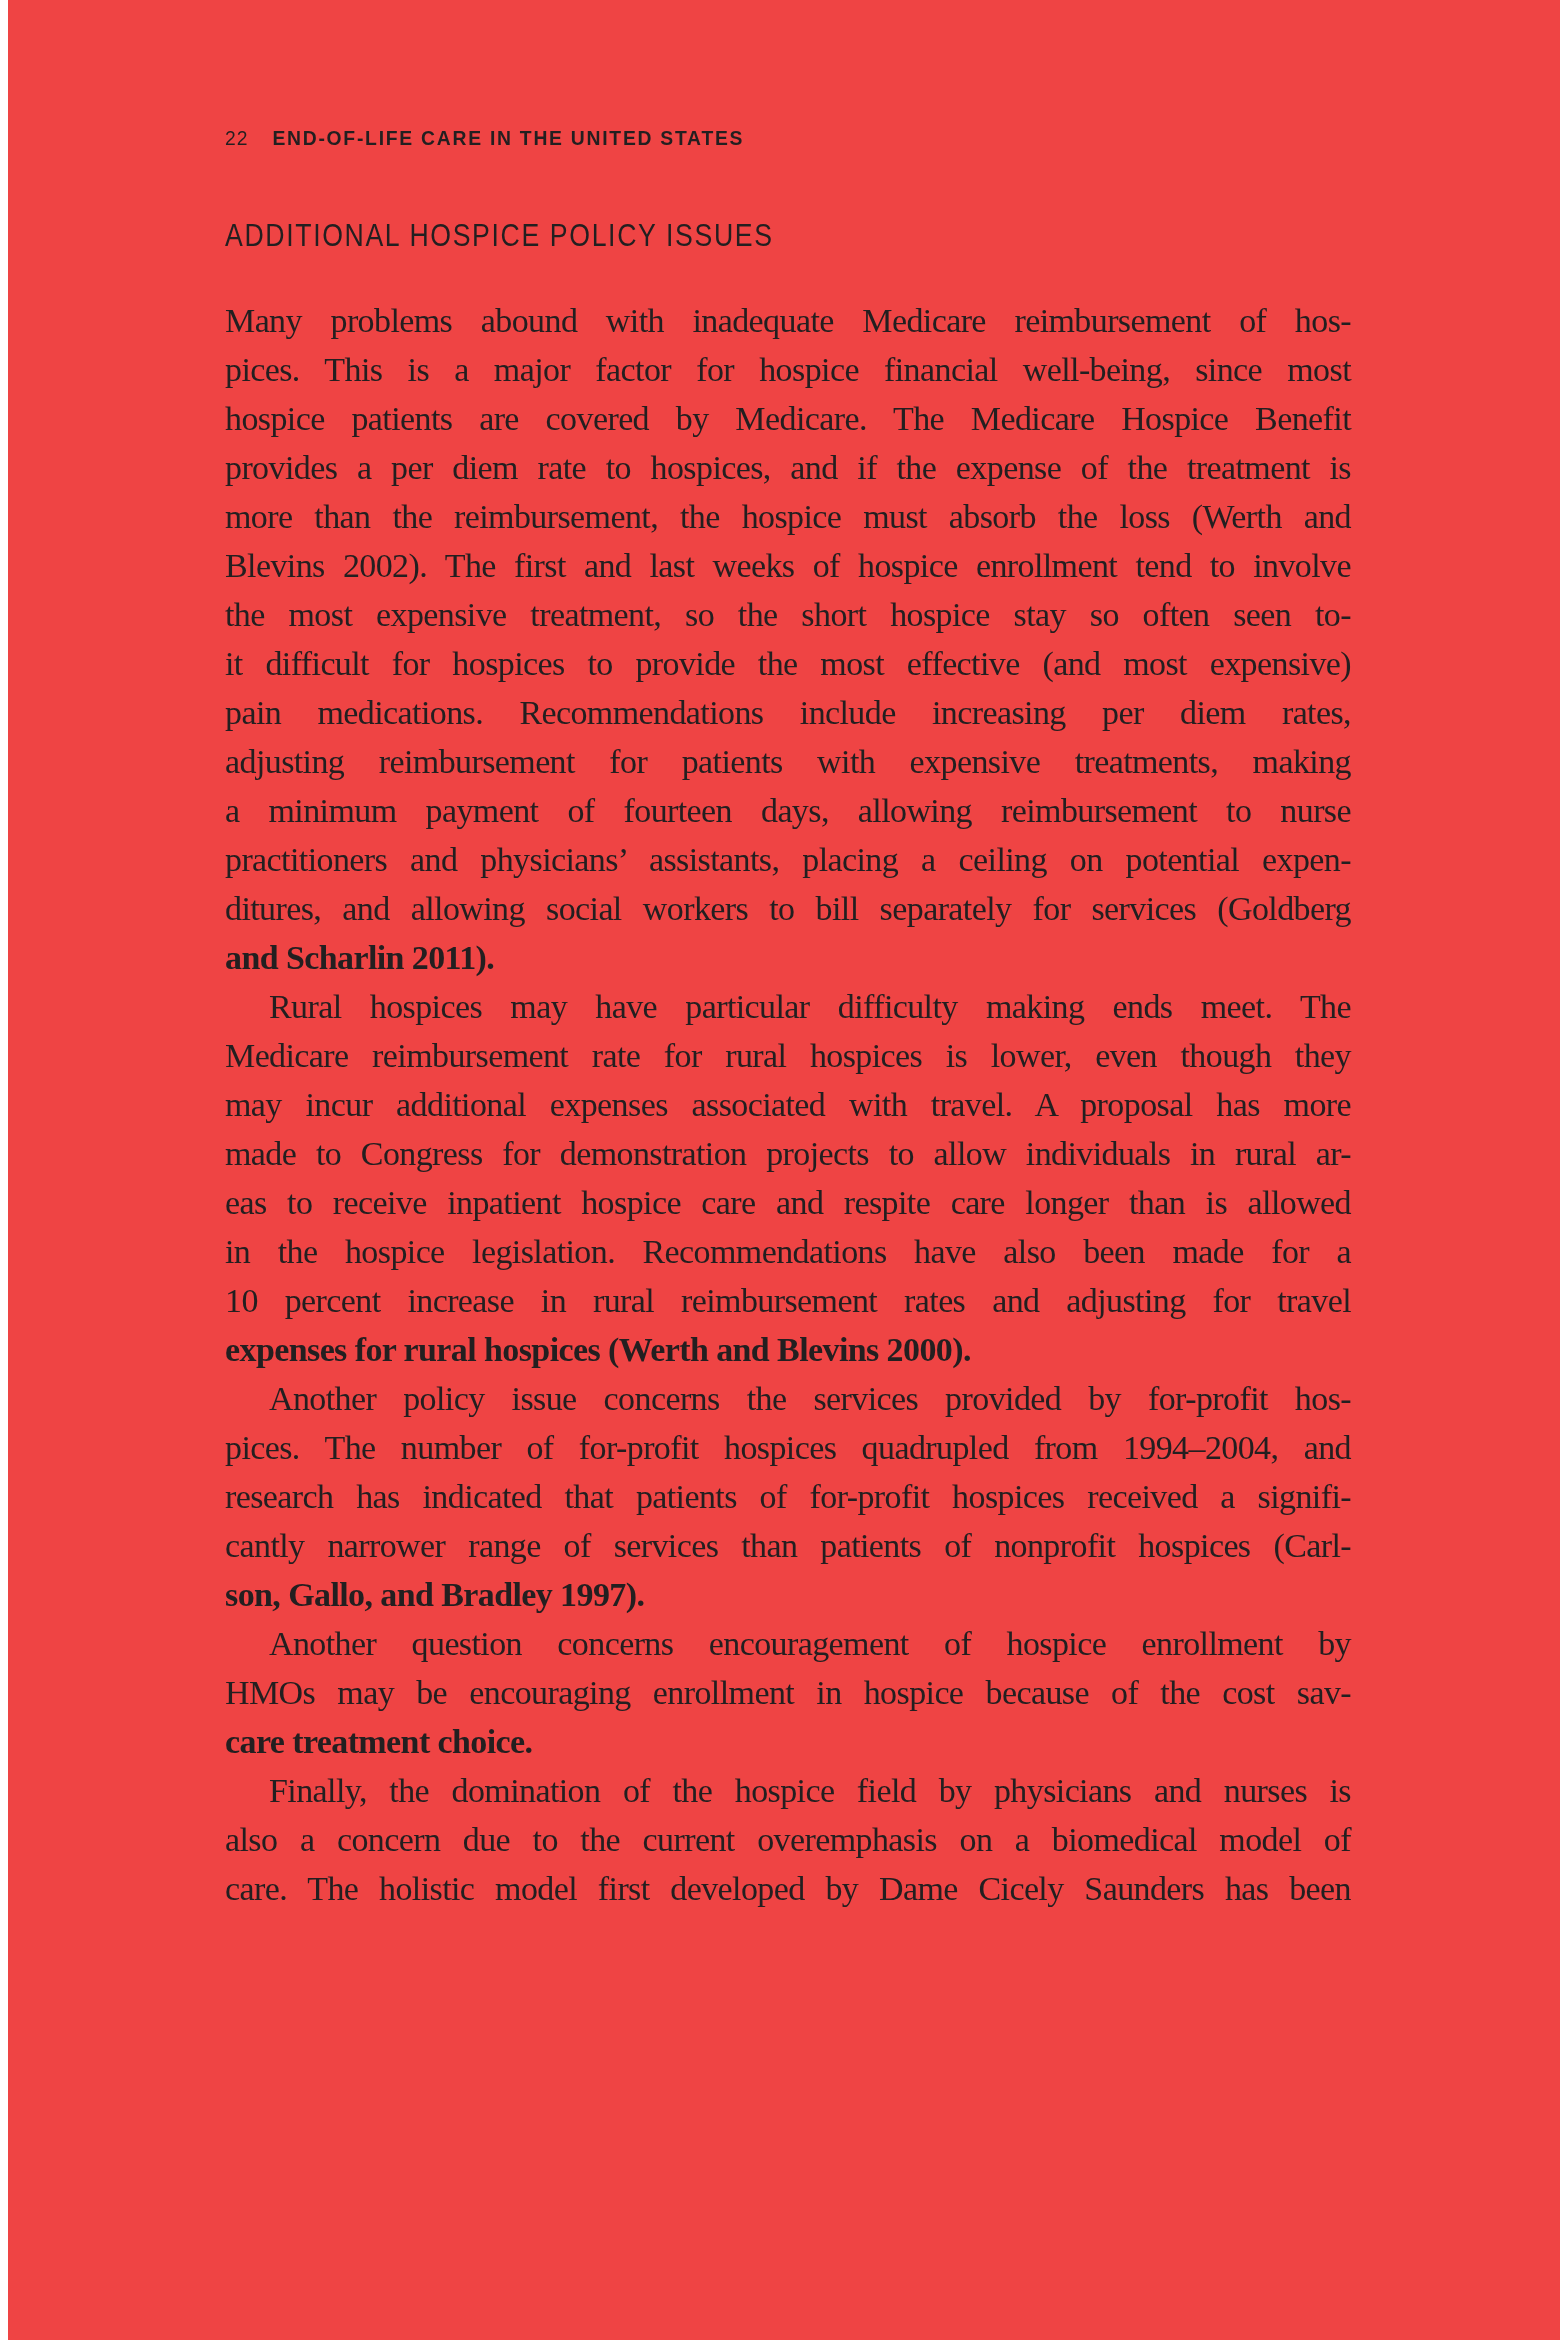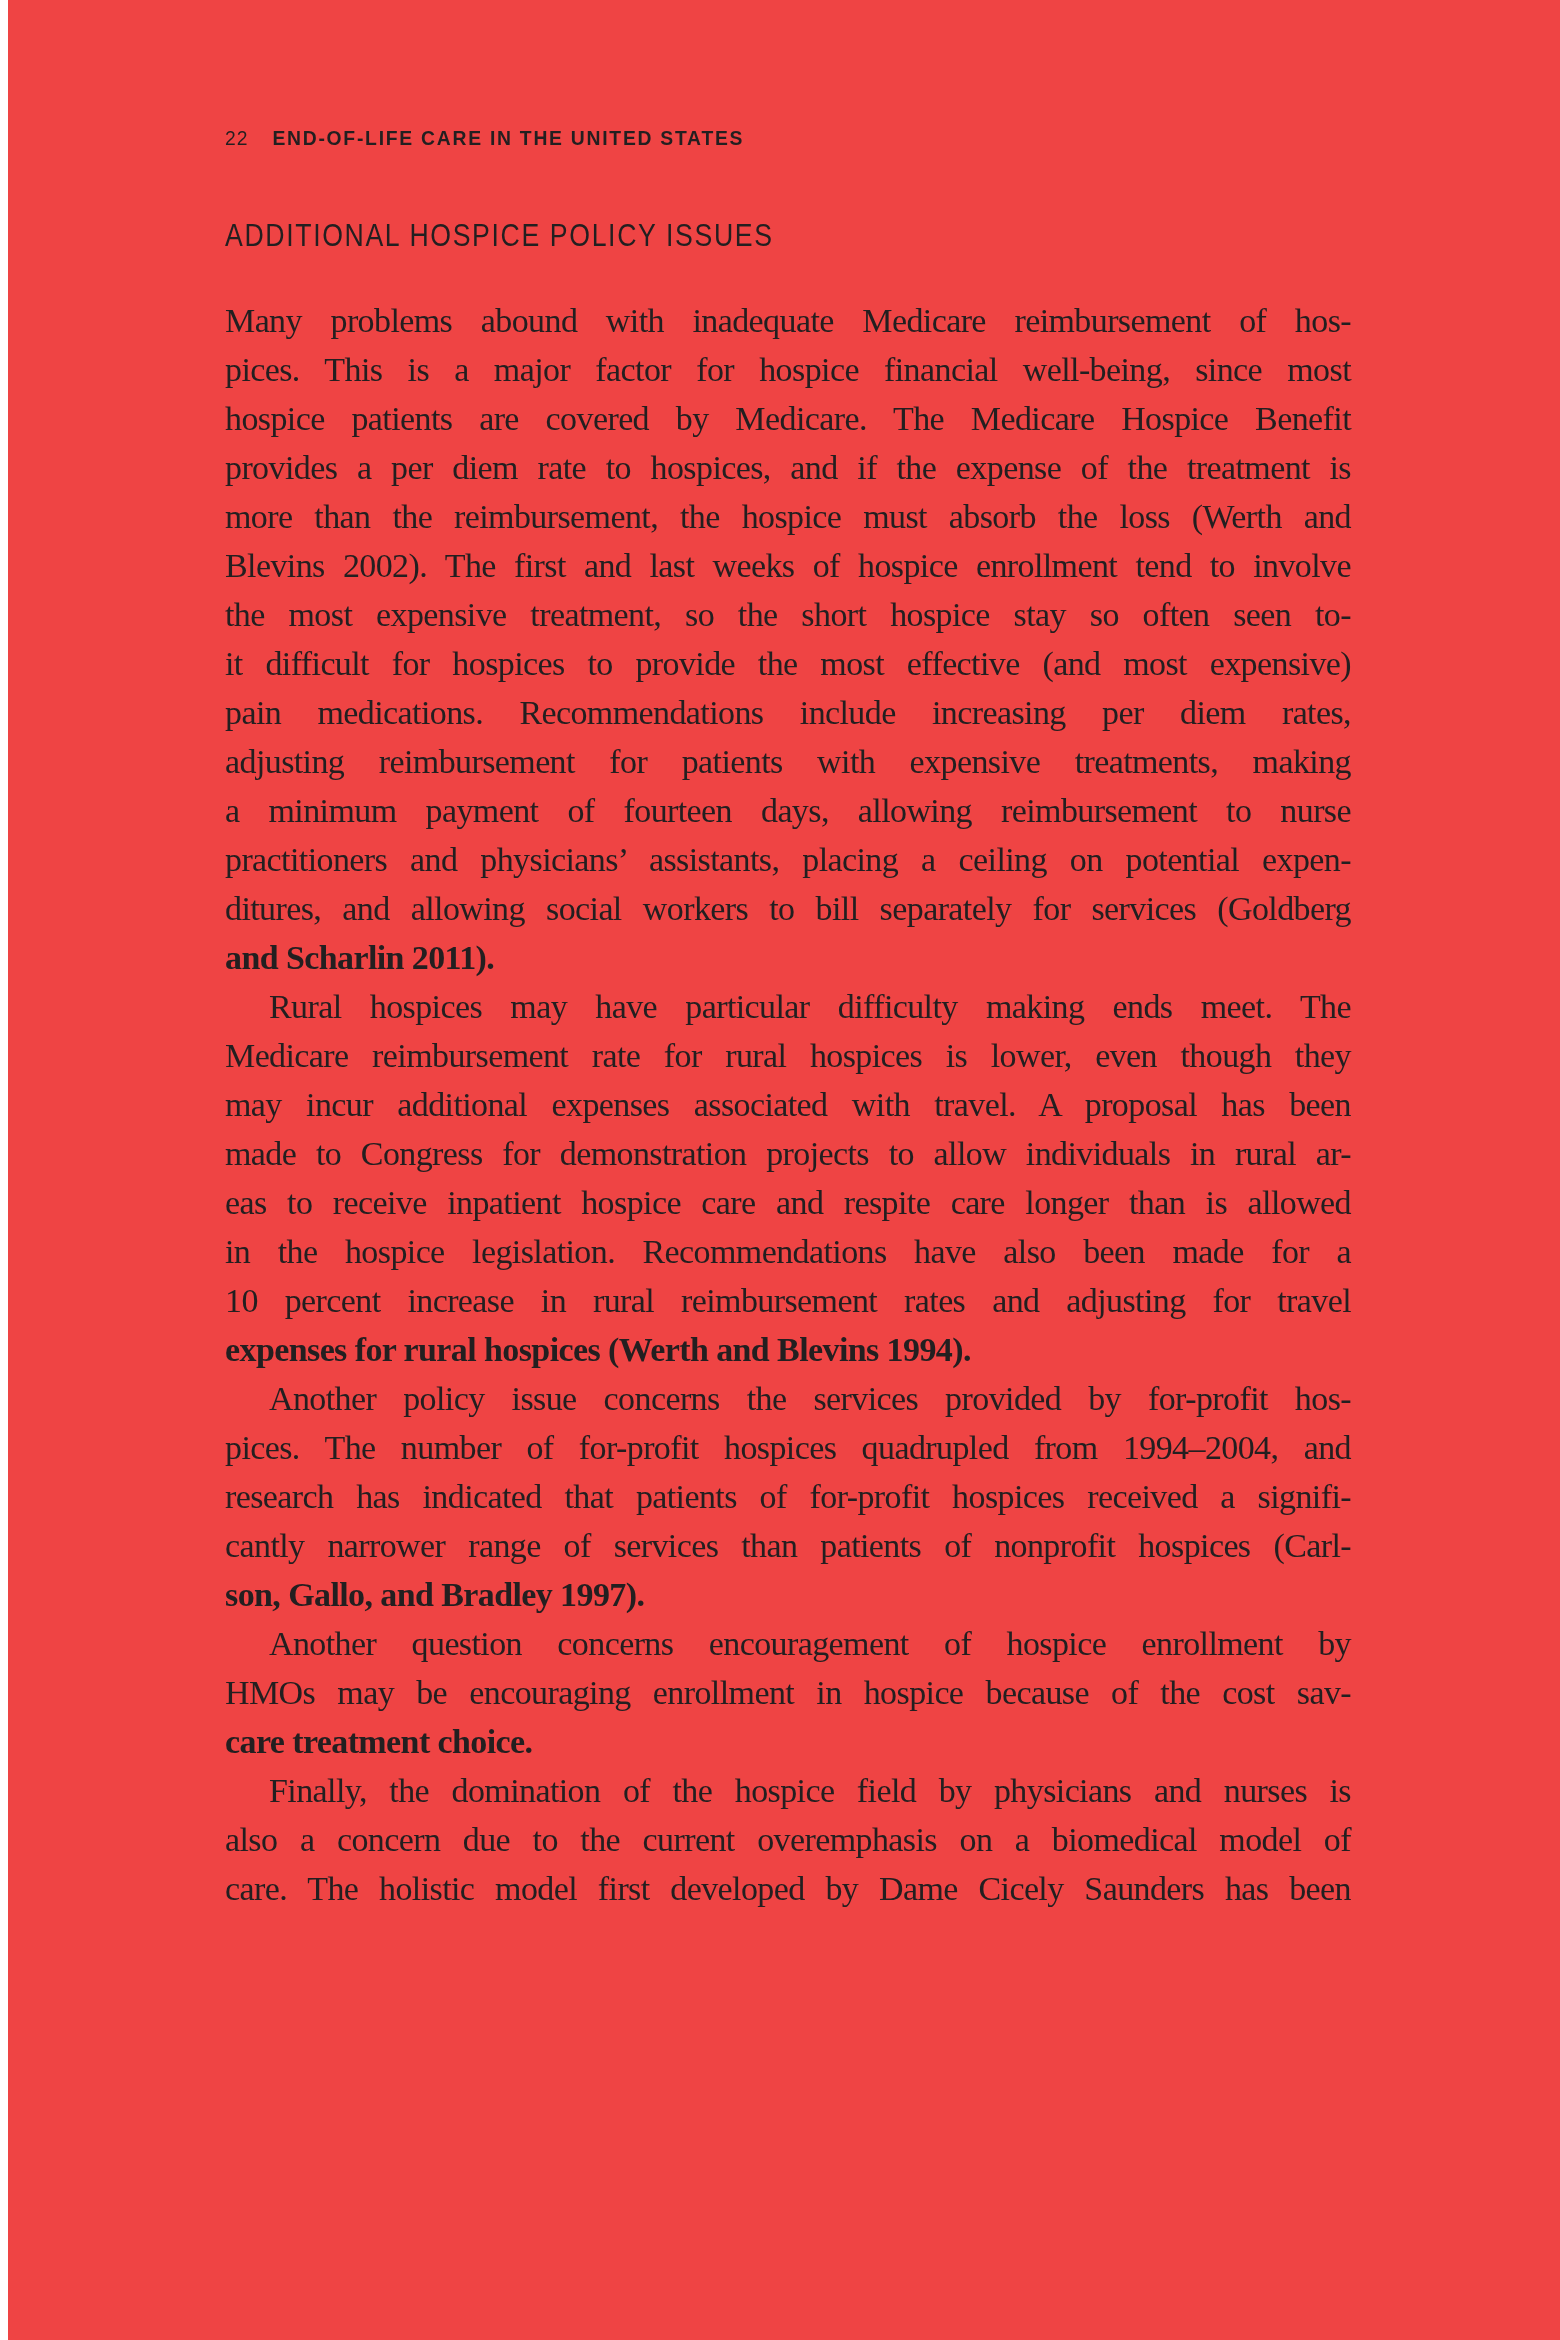--- a/index.html
+++ b/index.html
@@ -110,26 +110,26 @@
       <span class="line">adjusting reimbursement for patients with expensive treatments, making</span>
       <span class="line">a minimum payment of fourteen days, allowing reimbursement to nurse</span>
       <span class="line">practitioners and physicians’ assistants, placing a ceiling on potential expen-</span>
       <span class="line">ditures, and allowing social workers to bill separately for services (Goldberg</span>
       <span class="line last">and Scharlin 2011).</span>
     </div>
 
     <div>
       <span class="line indent">Rural hospices may have particular difficulty making ends meet. The</span>
       <span class="line">Medicare reimbursement rate for rural hospices is lower, even though they</span>
-      <span class="line">may incur additional expenses associated with travel. A proposal has been</span>
+      <span class="line">may incur additional expenses associated with travel. A proposal has more</span>
       <span class="line">made to Congress for demonstration projects to allow individuals in rural ar-</span>
       <span class="line">eas to receive inpatient hospice care and respite care longer than is allowed</span>
       <span class="line">in the hospice legislation. Recommendations have also been made for a</span>
       <span class="line">10 percent increase in rural reimbursement rates and adjusting for travel</span>
-      <span class="line last">expenses for rural hospices (Werth and Blevins 1994).</span>
+      <span class="line last">expenses for rural hospices (Werth and Blevins 2000).</span>
     </div>
 
     <div>
       <span class="line indent">Another policy issue concerns the services provided by for-profit hos-</span>
       <span class="line">pices. The number of for-profit hospices quadrupled from 1994–2004, and</span>
       <span class="line">research has indicated that patients of for-profit hospices received a signifi-</span>
       <span class="line">cantly narrower range of services than patients of nonprofit hospices (Carl-</span>
       <span class="line last">son, Gallo, and Bradley 1997).</span>
     </div>
 

